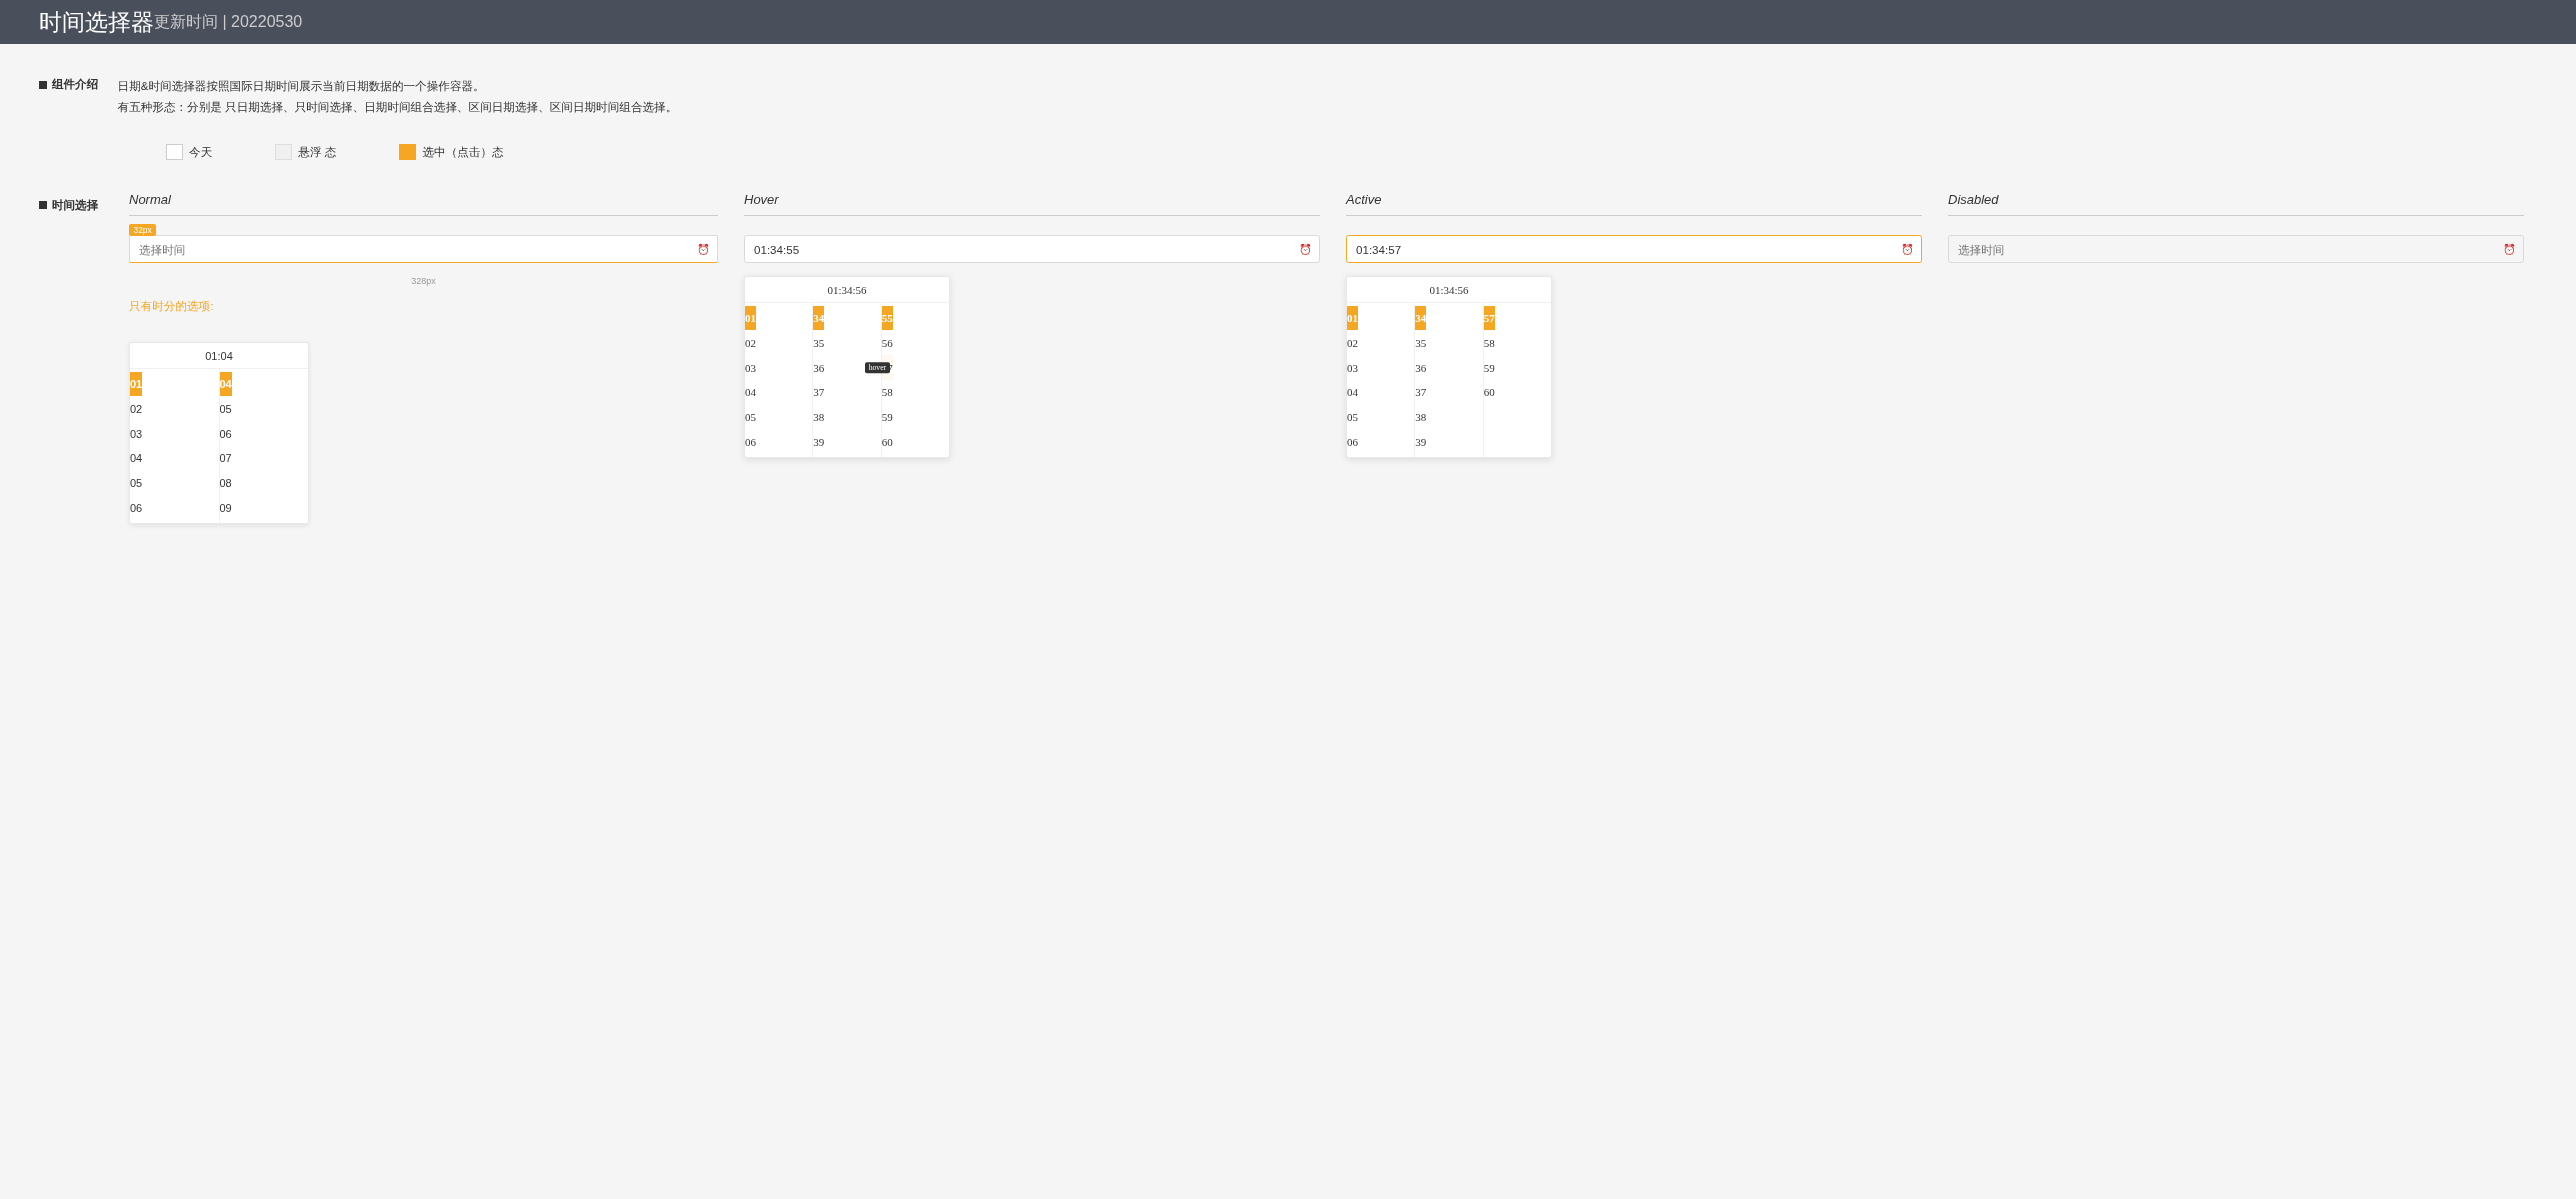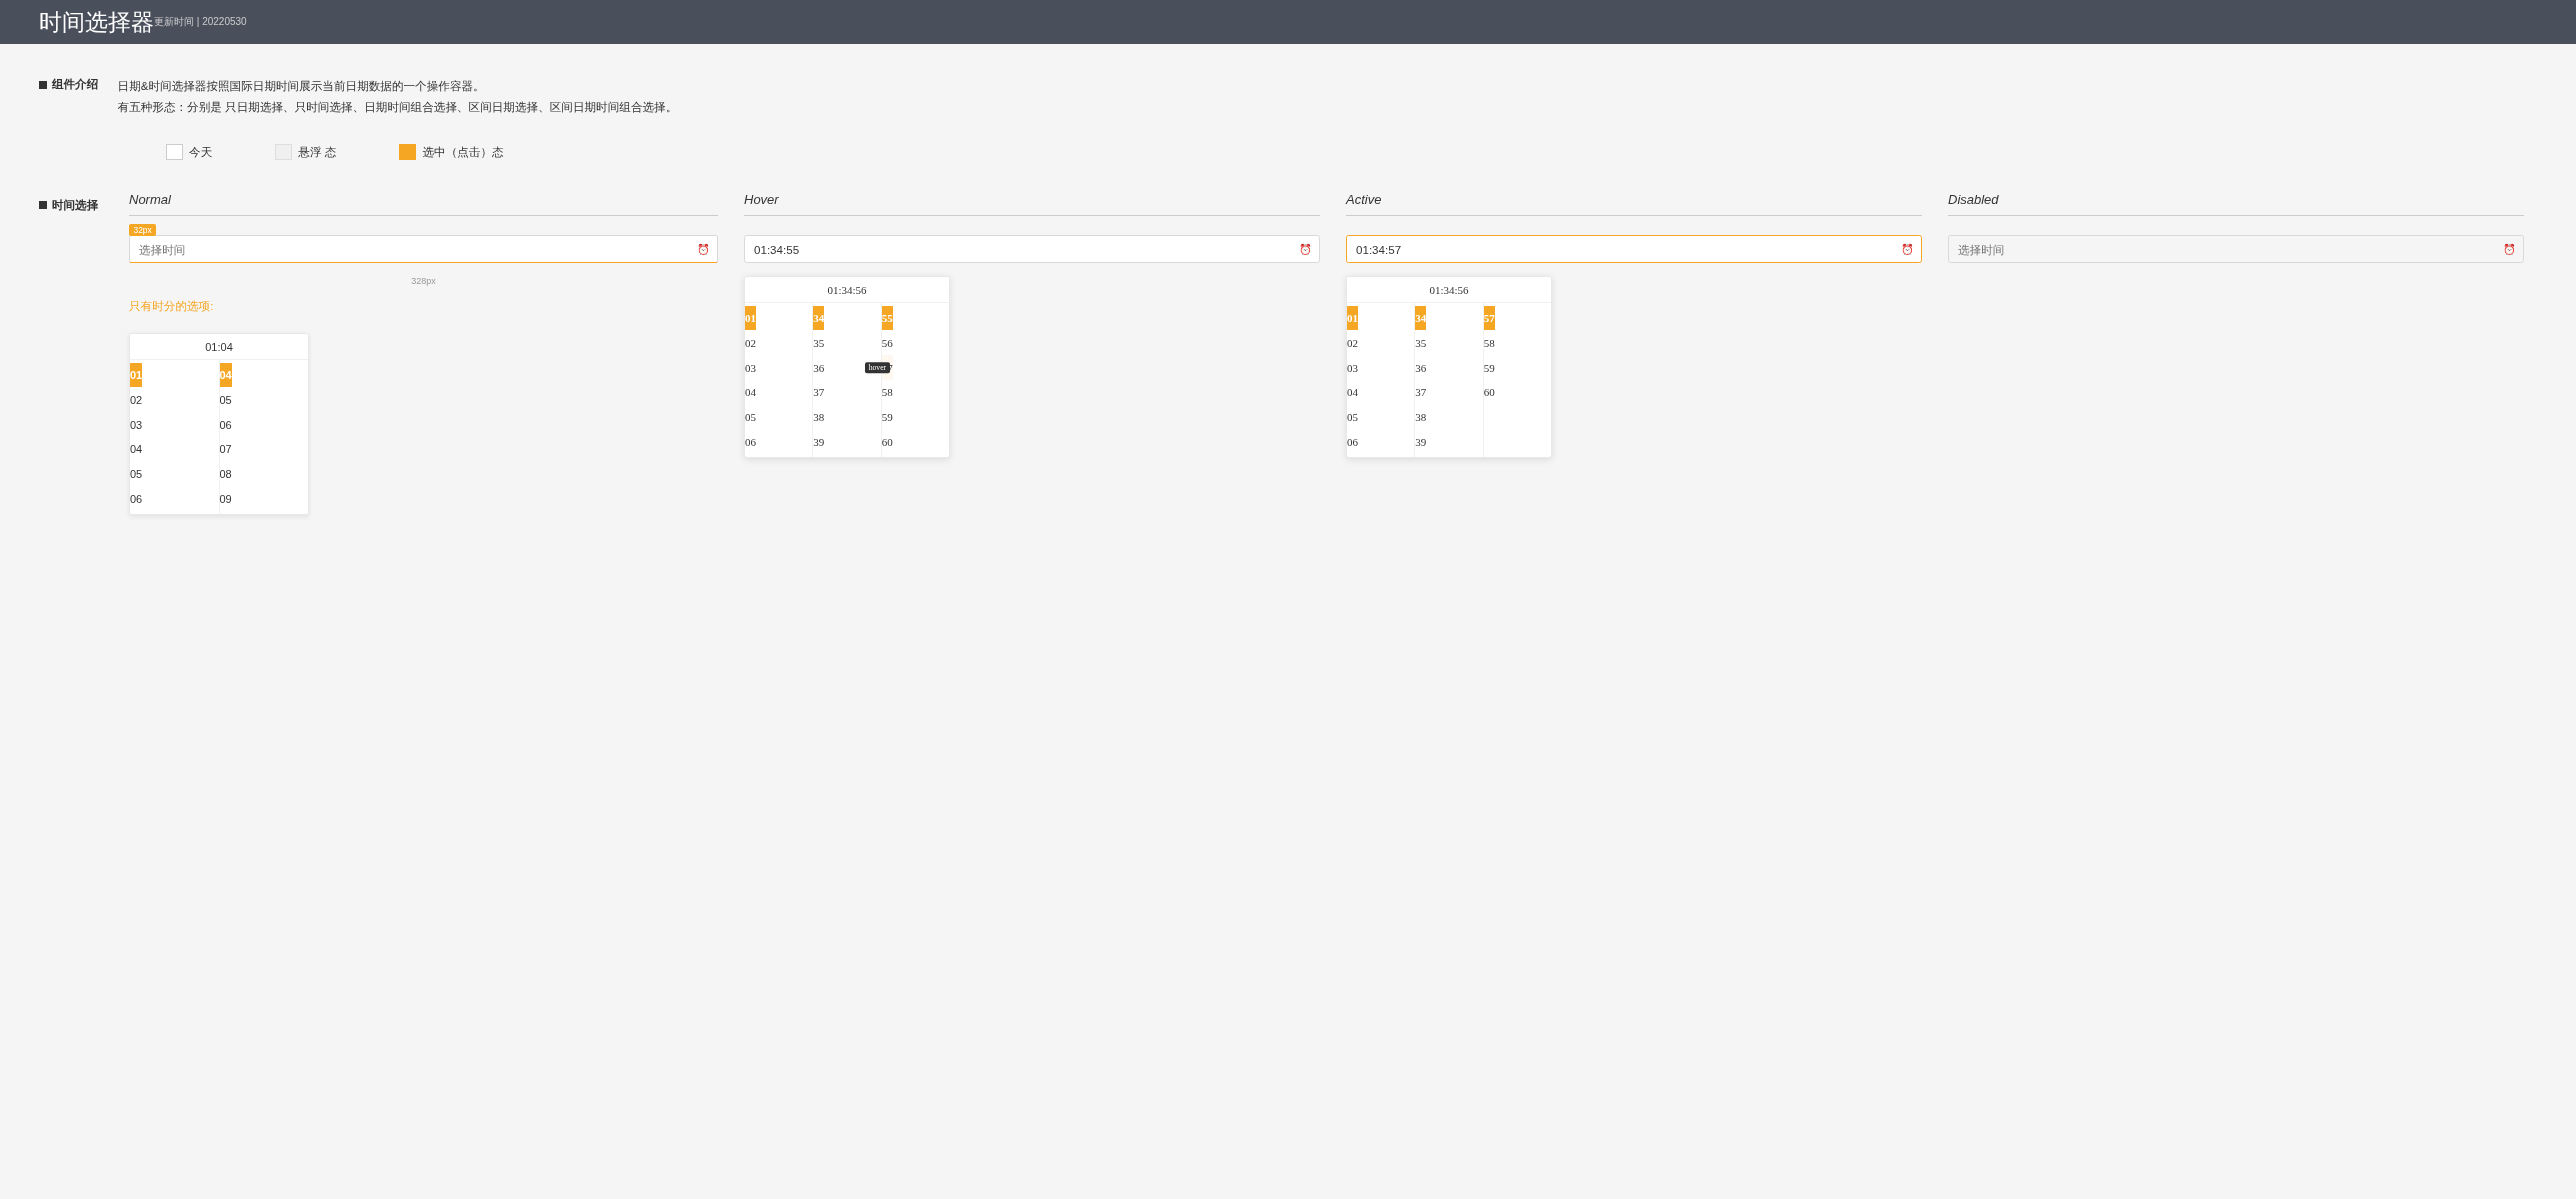--- a/index.html
+++ b/index.html
@@ -16,21 +16,21 @@
       height: 44px;
       display: flex;
       align-items: center;
       justify-content: flex-start;
     }
     .header-title {
       font-size: 23px;
       font-weight: 500;
     }
     .header-meta {
-      font-size: 10px;
+      font-size: 16px;
       color: #ccc;
     }
 
     .content {
       padding: 32px 39px;
       background: #f5f5f5;
       min-height: calc(100vh - 52px);
     }
 
     .section-intro {
@@ -244,21 +244,21 @@
       font-size: 7.7px;
       padding: 1.3px 3.9px;
       border-radius: 1.9px;
       white-space: nowrap;
     }
 
     
     .only-time-label {
       color: #f5a623;
       font-size: 11.6px;
-      margin-bottom: 19px;
+      margin-bottom: 28px;
       margin-top: 13px;
     }
 
     .picker-panel-normal {
       background: #fff;
       border: 0.6px solid #e8e8e8;
       border-radius: 2.6px;
       box-shadow: 0 1.3px 5.2px rgba(0,0,0,0.08);
       max-width: 180px;
     }

